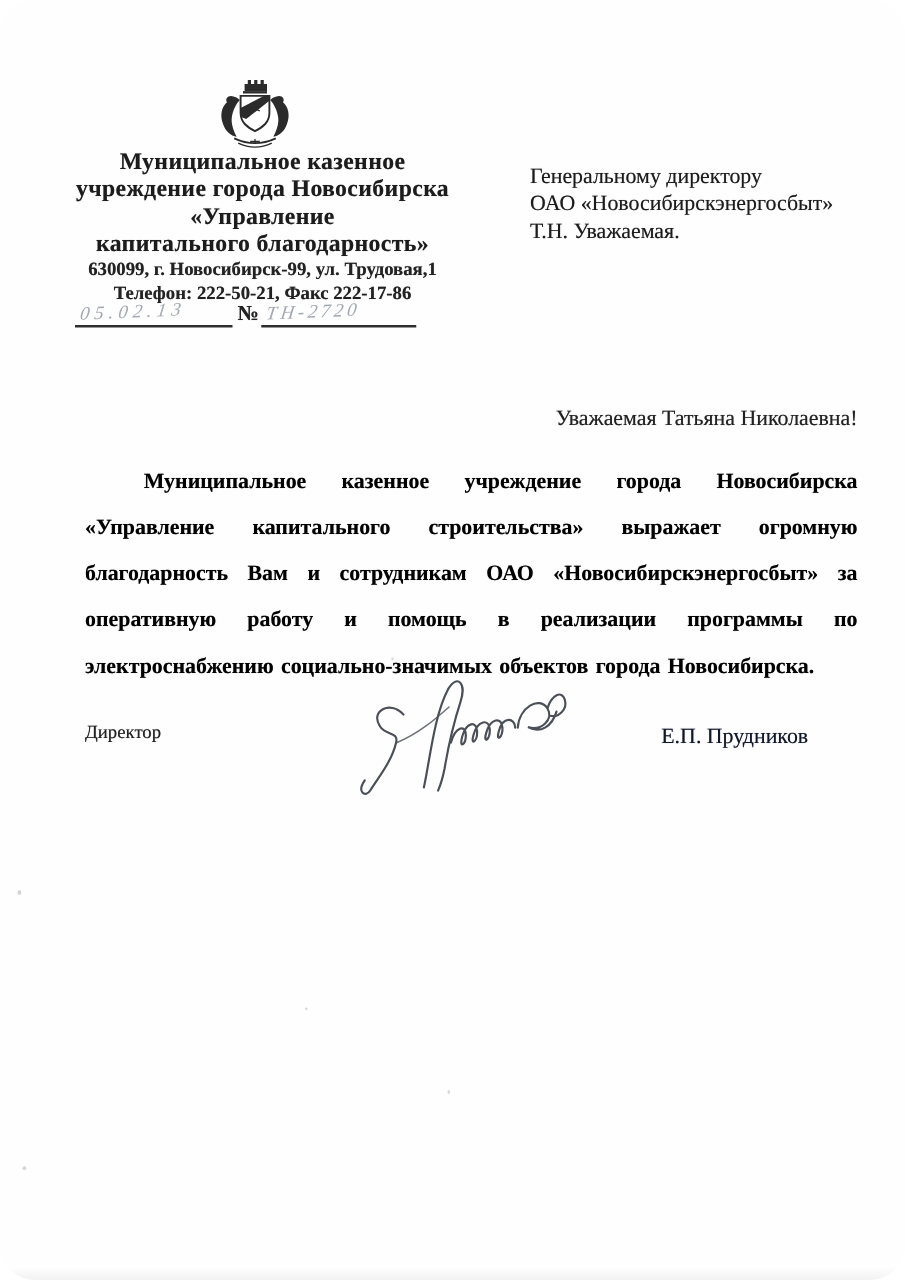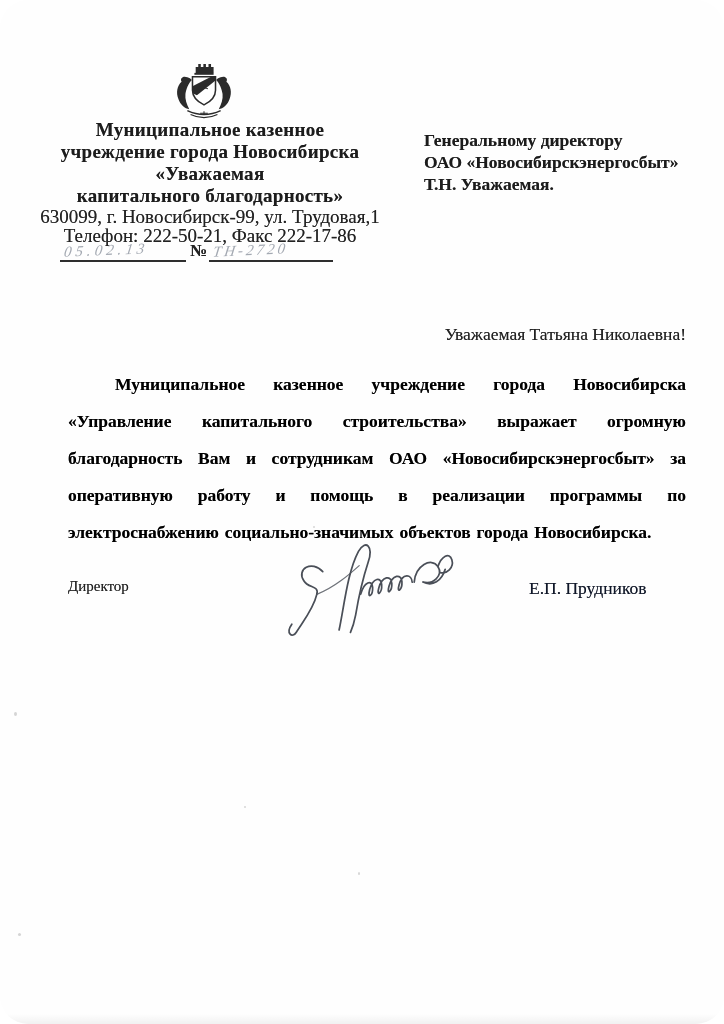--- a/index.html
+++ b/index.html
@@ -25,21 +25,21 @@
   
   .letterhead{
     position:absolute;left:36px;top:119px;width:348px;
     text-align:center;
   }
   .org-line{
     font-weight:bold;font-size:19px;line-height:22px;
     letter-spacing:.3px;color:#1c1c1c;
   }
   .addr-line{
-    font-size:19px;line-height:19px;color:#222;
+    font-size:15px;line-height:19px;color:#222;font-weight:bold;
   }
 
   
   .refline{
     position:absolute;left:60px;top:238px;width:280px;height:26px;
     font-size:17px;
   }
   .hw-slot{
     display:inline-block;position:relative;height:22px;
     border-bottom:2px solid #2e2e2e;vertical-align:bottom;
@@ -53,21 +53,21 @@
   .hw{
     position:absolute;left:4px;bottom:1px;white-space:nowrap;
     font-style:italic;color:#9aa0aa;font-size:15px;letter-spacing:4px;
     transform:rotate(-2.5deg) skewX(-10deg);opacity:.9;
   }
   .hw2{letter-spacing:3px;}
 
   
   .recipient{
     position:absolute;left:424px;top:129px;width:280px;
-    font-weight:bold;font-size:17.5px;line-height:22px;color:#1c1c1c;
+    font-weight:normal;font-size:17.5px;line-height:22px;color:#1c1c1c;
   }
 
   
   .salutation{
     position:absolute;left:68px;top:324px;width:618px;
     text-align:right;font-size:17.5px;color:#222;
   }
 
   
   .body-par{
@@ -110,21 +110,21 @@
 
       <path d="M24 76 Q50 88 76 76" fill="none" stroke="#2b2b2b" stroke-width="2.4"></path>
       <path d="M29 82 Q50 92 71 82" fill="none" stroke="#2b2b2b" stroke-width="1.8"></path>
       <path d="M44 80 h12 M50 77 v6" stroke="#2b2b2b" stroke-width="1.6"></path>
     </svg>
   </div>
 
   <div class="letterhead">
     <div class="org-line fuzz">Муниципальное казенное</div>
     <div class="org-line fuzz">учреждение города Новосибирска</div>
-    <div class="org-line fuzz">«Уважаемая</div>
+    <div class="org-line fuzz">«Управление</div>
     <div class="org-line fuzz">капитального благодарность»</div>
     <div class="addr-line fuzz">630099,  г. Новосибирск-99, ул. Трудовая,1</div>
     <div class="addr-line fuzz">Телефон: 222-50-21, Факс 222-17-86</div>
   </div>
 
   <div class="refline">
     <span class="hw-slot slot-date"><span class="hw">05.02.13</span></span><span class="no-sign fuzz">№</span><span class="hw-slot slot-num"><span class="hw hw2">ТН-2720</span></span>
   </div>
 
   <div class="recipient">

